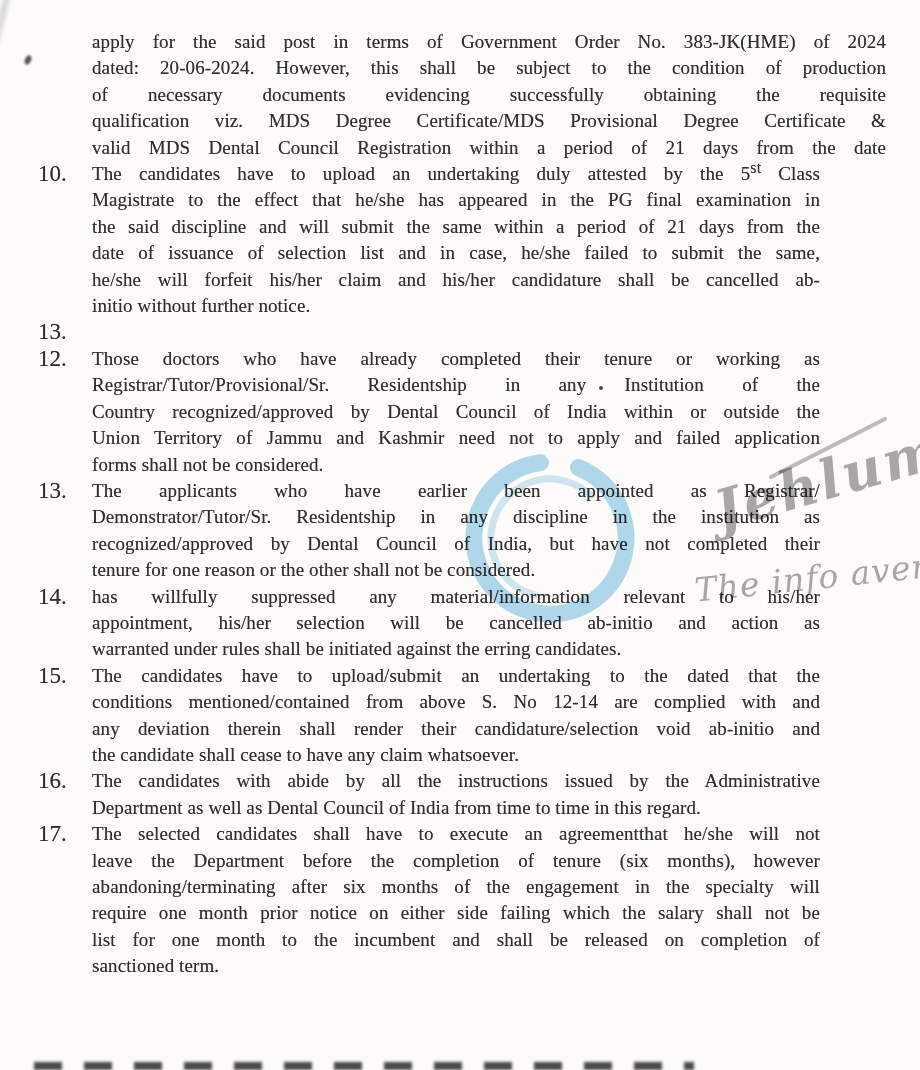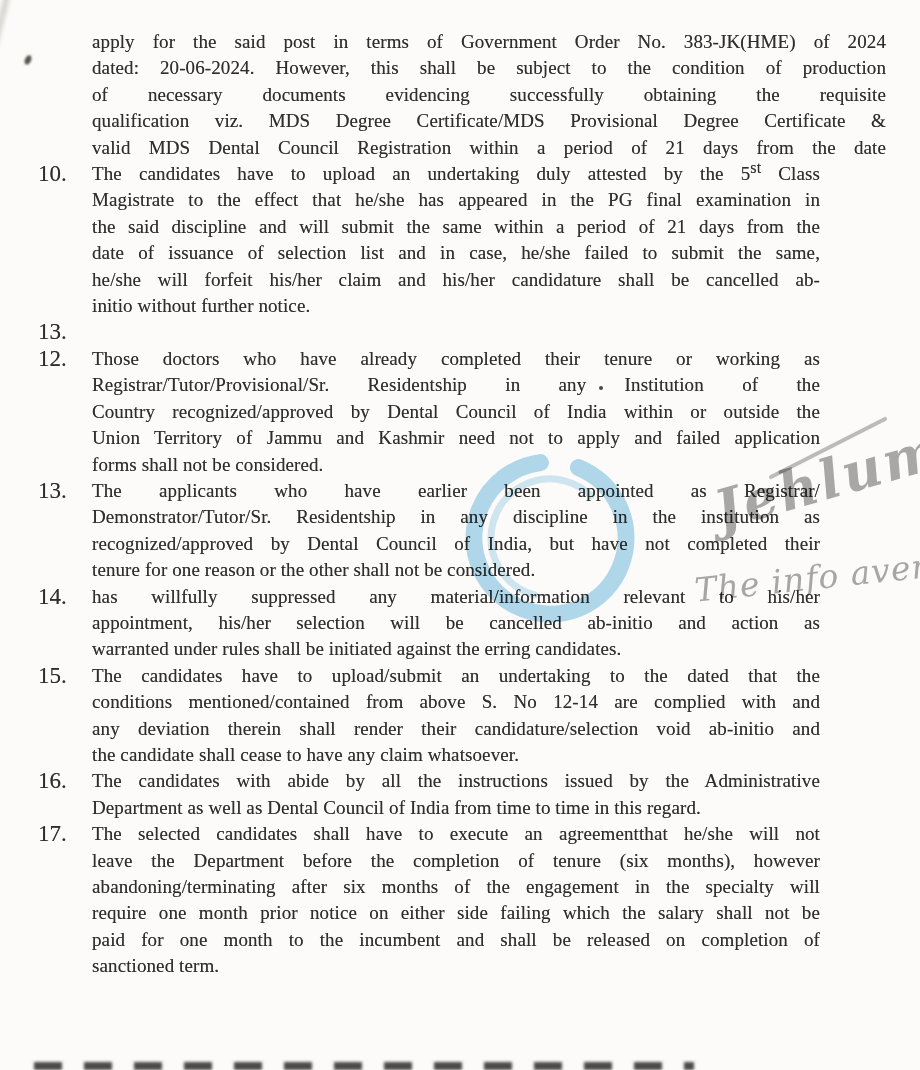--- a/index.html
+++ b/index.html
@@ -219,21 +219,21 @@
       </div>
     </div>
 
     <div class="item">
       <span class="num">17.</span>
       <div class="item-body">
         <div class="jline">The selected candidates shall have to execute an agreementthat he/she will not</div>
         <div class="jline">leave the Department before the completion of tenure (six months), however</div>
         <div class="jline">abandoning/terminating after six months of the engagement in the specialty will</div>
         <div class="jline">require one month prior notice on either side failing which the salary shall not be</div>
-        <div class="jline">paid for one month to the incumbent and shall be released on completion of</div>
+        <div class="jline">list for one month to the incumbent and shall be released on completion of</div>
         <div class="jline last">sanctioned term.</div>
       </div>
     </div>
 
   </div>
 
   <svg class="wm-circle" viewBox="0 0 196 196">
     <circle cx="98" cy="98" r="76" fill="none" stroke="#a5d3ec" stroke-width="17" stroke-linecap="round" stroke-dasharray="438 40" transform="rotate(-68 98 98)" opacity="0.85"></circle>
     <circle cx="98" cy="98" r="59" fill="none" stroke="#c6e3f4" stroke-width="7" stroke-linecap="round" stroke-dasharray="215 156" transform="rotate(105 98 98)" opacity="0.8"></circle>
   </svg>

